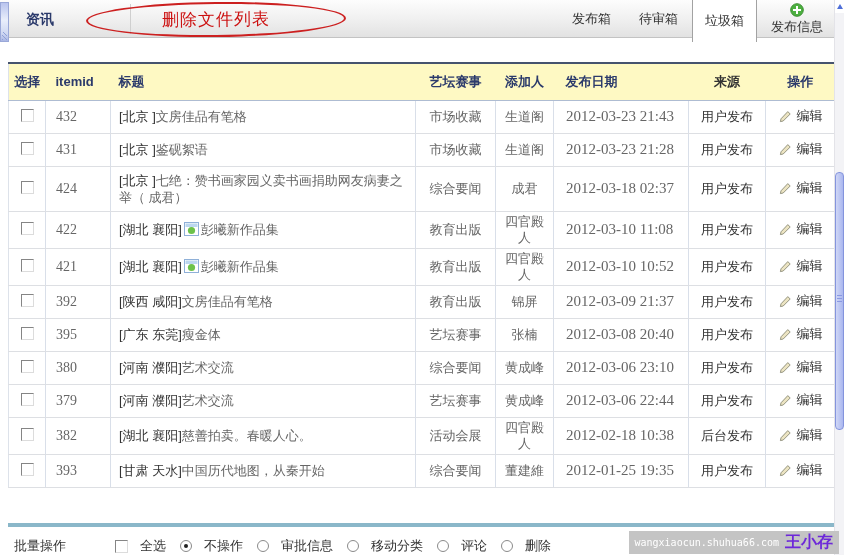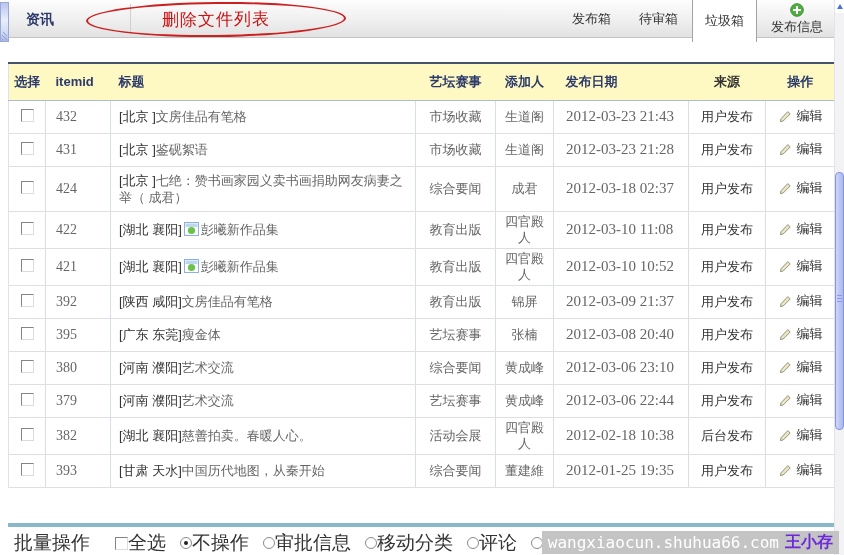--- a/index.html
+++ b/index.html
@@ -60,23 +60,23 @@
   .cb { display:inline-block; width:13px; height:13px; background:#fff;
     border:1px solid; border-color:#858585 #dcdcdc #dcdcdc #858585; cursor:pointer; }
   .img-ico { display:inline-block; width:15px; height:14px; vertical-align:-2px; margin:0 2px; }
   .edit-link { display:inline-flex; align-items:center; gap:5px; color:#333; cursor:pointer; }
   .pencil { width:13px; height:13px; }
 
   .teal-line { position:absolute; left:8px; top:523px; width:827px; height:4px; background:#8ab7c9; }
 
   
   .batchbar { position:absolute; left:8px; top:531px; width:827px; height:24px;
-    display:flex; align-items:center; font-size:19px; color:#333; }
+    display:flex; align-items:flex-end; font-size:13px; color:#333; }
   .batch-label { width:107px; padding-left:6px; }
-  .opt { display:flex; align-items:center; gap:0; margin-right:14px; cursor:pointer; }
+  .opt { display:flex; align-items:center; gap:12px; margin-right:14px; cursor:pointer; }
   .radio { display:inline-block; width:12px; height:12px; border-radius:50%;
     border:1px solid #8a8a8a; background:#fff; position:relative; }
   .radio.sel::after { content:""; position:absolute; left:3px; top:3px; width:4px; height:4px;
     border-radius:50%; background:#222; }
 
   
   .sbar { position:absolute; right:0; top:0; width:10px; height:555px;
     background:#f3f3f6; border-left:1px solid #e3e3e8; }
   .sb-arrow { position:absolute; top:0; left:0; width:9px; height:13px; background:#fff;
     display:flex; align-items:center; justify-content:center; cursor:pointer; }
@@ -84,21 +84,21 @@
     border-right:3px solid transparent; border-bottom:5px solid #4f6fd8; }
   .sb-thumb { position:absolute; top:172px; left:0; width:9px; height:258px;
     background:linear-gradient(90deg,#d0d7f6 0%,#aab7ef 100%);
     border:1px solid #8494dd; border-radius:4px; cursor:grab; }
   .sb-thumb::after { content:""; position:absolute; left:1px; right:1px; top:122px; height:8px;
     background:repeating-linear-gradient(180deg,#8a99e2 0 1px,transparent 1px 3px); }
 
   
   .watermark { position:absolute; right:5px; bottom:1px; height:23px; background:#c4c4c4;
     display:flex; align-items:center; padding:0 6px; gap:6px; z-index:6; }
-  .wm-url { font-family:"DejaVu Sans Mono", monospace; font-size:16px; color:#fff; }
+  .wm-url { font-family:"DejaVu Sans Mono", monospace; font-size:10px; color:#fff; }
   .wm-name { font-size:16px; font-weight:bold; color:#6d28d9; }
 </style>
 </head>
 <body>
 
 <div class="screen">
 
   <div class="topbar">
     <span class="module">资讯</span>
     <div class="vsep"></div>

